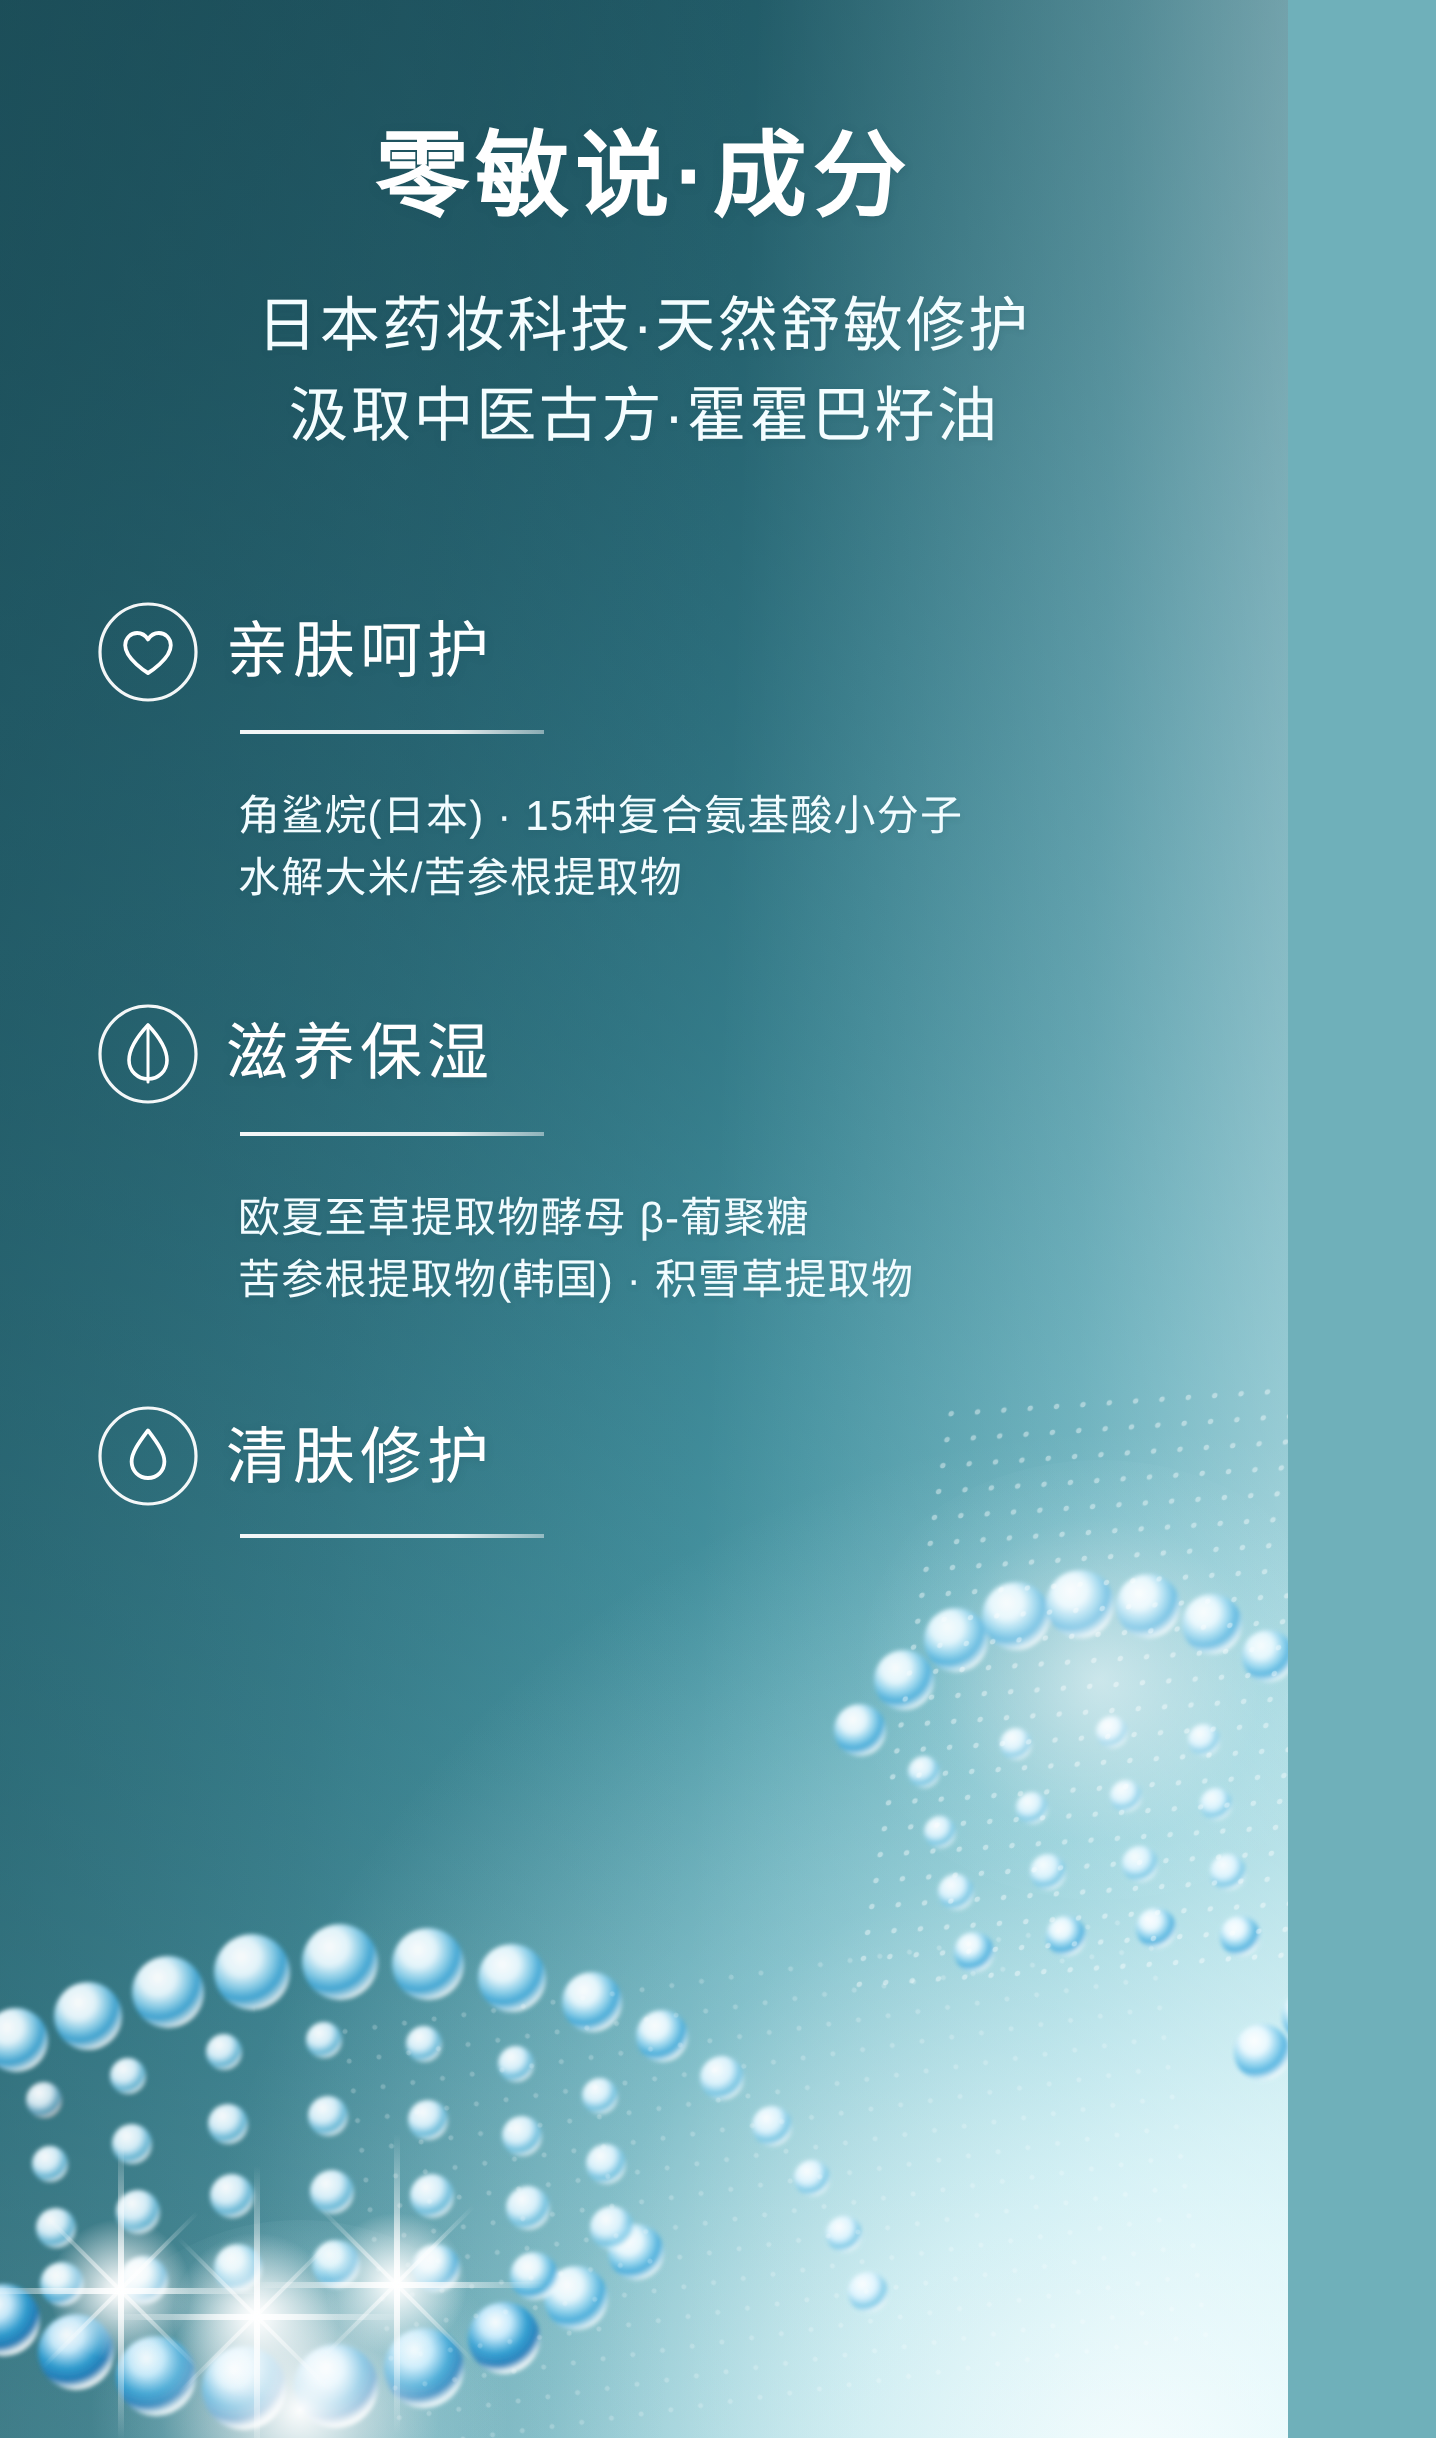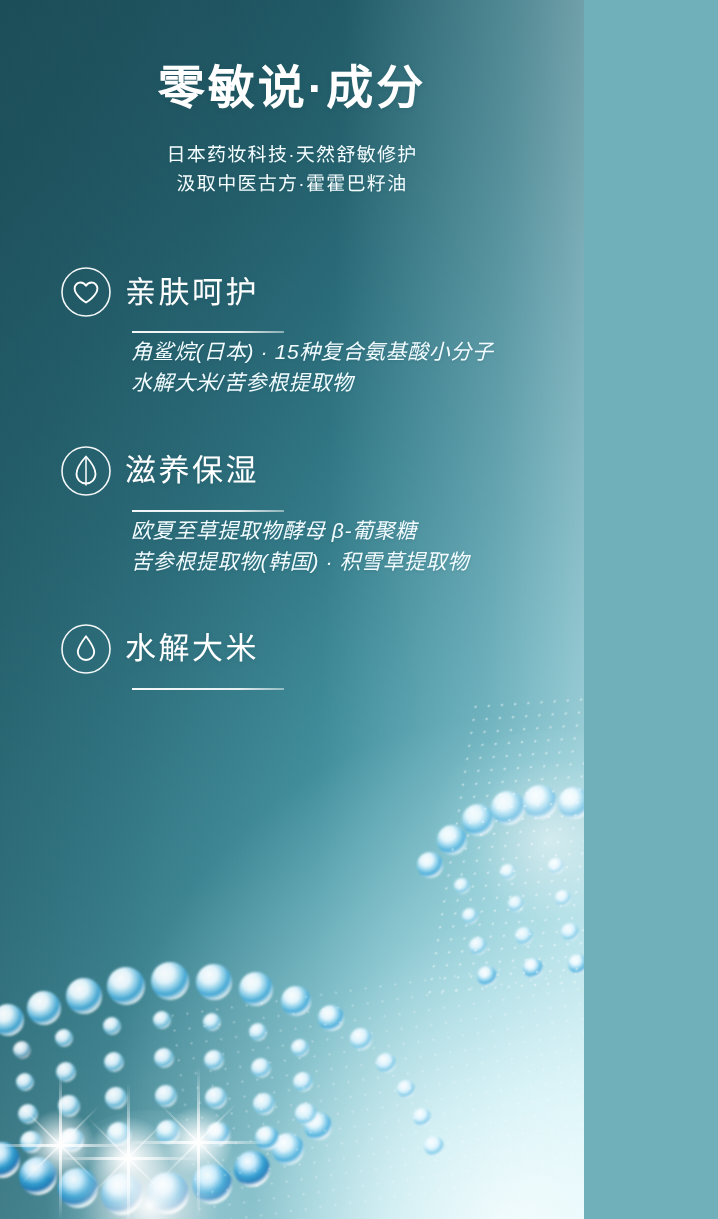--- a/index.html
+++ b/index.html
@@ -5,21 +5,21 @@
 <style>
   * { margin:0; padding:0; box-sizing:border-box; }
   html,body { width:718px; height:1219px; }
   body{
     font-family:"Liberation Sans","DejaVu Sans",sans-serif;
     background:#6fb0ba;
     overflow:hidden;
   }
   #poster{
     position:relative;
-    width:584px; height:1219px;
+    width:644px; height:1219px;
     overflow:hidden;
     background:
       radial-gradient(120% 70% at 88% 102%, rgba(255,255,255,.95) 0%, rgba(236,252,254,.75) 18%, rgba(205,240,246,.35) 38%, rgba(255,255,255,0) 62%),
       linear-gradient(178deg, #4d8791 0%, #55919b 14%, #62a0ab 28%, #71b0ba 43%, #86c3cc 58%, #9ad3da 72%, #b6e2e8 84%, #d7f1f5 93%, #eafafd 100%),
       linear-gradient(96deg, #47828d 0%, #5c98a3 32%, #7fbcc5 62%, #a3d6de 85%, #bfe6ec 100%);
     background-blend-mode:normal, multiply, normal;
   }
   
   .sweep{
     position:absolute; inset:0;
@@ -29,47 +29,47 @@
 
   
   .header{ position:relative; padding-top:62px; text-align:center; }
   .title{
     font-size:47px; font-weight:bold; color:#ffffff;
     letter-spacing:3px; line-height:1.12;
     text-shadow:0 1px 5px rgba(30,80,90,.30);
   }
   .subtitle{ margin-top:26px; }
   .subtitle-line{
-    font-size:19px; color:#f4fdff; font-weight:400;
+    font-size:30px; color:#f4fdff; font-weight:400;
     letter-spacing:1.3px; line-height:1.52;
     text-shadow:0 1px 3px rgba(30,80,90,.22);
   }
 
   
-  .features{ position:relative; margin-top:66px; padding-left:58px; }
+  .features{ position:relative; margin-top:66px; padding-left:46px; }
   .feature{ position:relative; margin-bottom:44px; }
   .feature:last-child{ margin-bottom:0; }
 
   .feature-head{ display:flex; align-items:center; height:56px; }
   .icon-badge{
     width:56px; height:56px; flex:0 0 56px;
     display:flex; align-items:center; justify-content:center;
   }
   .icon-badge svg{ display:block; }
   .feature-title{
     margin-left:11px;
     font-size:31px; color:#ffffff; font-weight:400;
     letter-spacing:2.5px; line-height:1;
     text-shadow:0 1px 4px rgba(30,80,90,.25);
   }
   .feature-rule{
     width:152px; height:2px; margin:11px 0 0 74px;
     background:linear-gradient(90deg, rgba(255,255,255,.95) 0%, rgba(255,255,255,.88) 70%, rgba(255,255,255,.45) 100%);
   }
-  .feature-body{ margin:3px 0 0 73px;font-style:italic; }
+  .feature-body{ margin:26px 0 0 73px; }
   .feature-line{
     font-size:21px; color:#f2fcff; font-weight:400;
     letter-spacing:.6px; line-height:1.48;
     text-shadow:0 1px 3px rgba(30,80,90,.20);
   }
 
   
   .dna-wrap{ position:absolute; left:0; top:690px; width:718px; height:529px; overflow:hidden; }
   .dna-wrap svg{ display:block; }
   .glow{
@@ -165,21 +165,21 @@
     </div>
 
     <div class="feature">
       <div class="feature-head">
         <span class="icon-badge">
           <svg width="52" height="52" viewBox="0 0 52 52" fill="none">
             <circle cx="26" cy="26" r="24" stroke="#ffffff" stroke-width="1.6" fill="none" opacity="0.95"></circle>
             <path d="M26 13.2c5.3 7 8.2 11.4 8.2 15.6 0 4.7-3.7 8.2-8.2 8.2s-8.2-3.5-8.2-8.2c0-4.2 2.9-8.6 8.2-15.6Z" stroke="#ffffff" stroke-width="1.9" fill="none" stroke-linejoin="round"></path>
           </svg>
         </span>
-        <span class="feature-title">水解大米</span>
+        <span class="feature-title">清肤修护</span>
       </div>
       <div class="feature-rule"></div>
     </div>
 
   </div>
 
   <div class="dna-wrap">
     <div class="mesh"></div>
 
     <svg width="718" height="529" viewBox="0 0 718 529">

